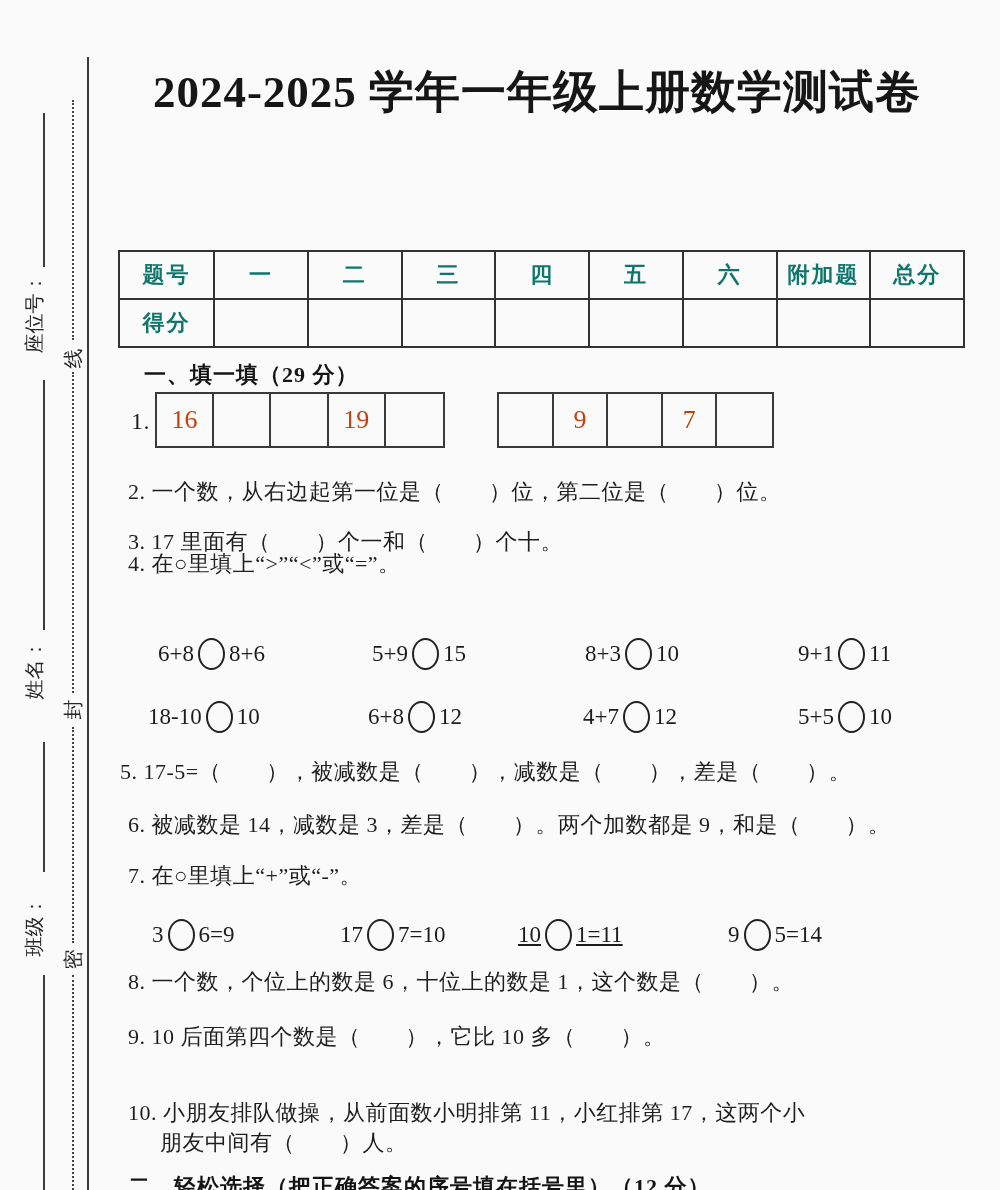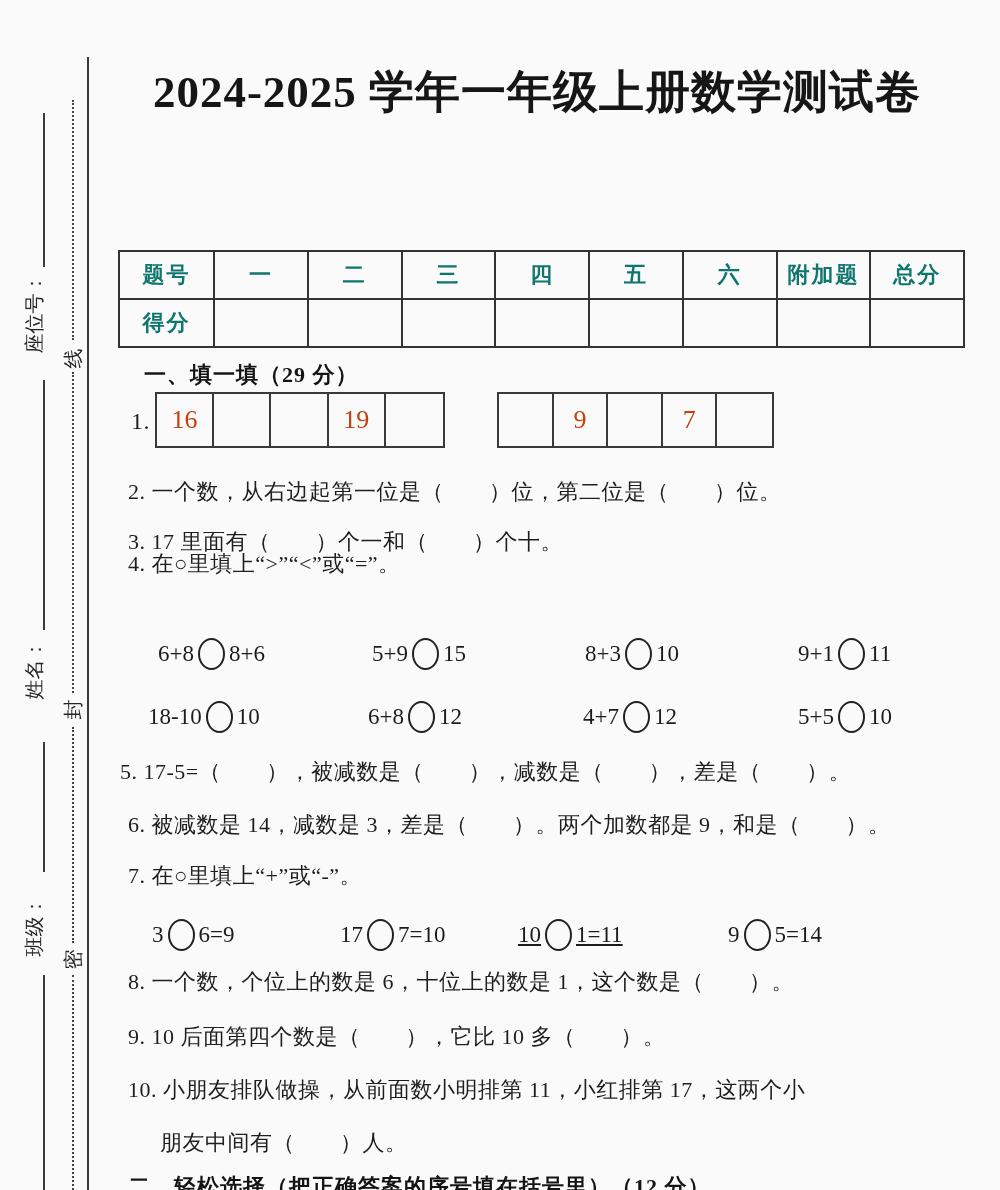--- a/index.html
+++ b/index.html
@@ -145,18 +145,18 @@
 
   <div>
     <span class="cmpitem" style="left:152px; top:919px;"><span>3</span><span class="bigcircle"></span><span>6=9</span></span>
     <span class="cmpitem" style="left:340px; top:919px;"><span>17</span><span class="bigcircle"></span><span>7=10</span></span>
     <span class="cmpitem" style="left:518px; top:919px;text-decoration:underline;"><span>10</span><span class="bigcircle"></span><span>1=11</span></span>
     <span class="cmpitem" style="left:728px; top:919px;"><span>9</span><span class="bigcircle"></span><span>5=14</span></span>
   </div>
 
   <div class="q" style="left:128px; top:967px;">8. 一个数，个位上的数是 6，十位上的数是 1，这个数是（　　）。</div>
   <div class="q" style="left:128px; top:1022px;">9. 10 后面第四个数是（　　），它比 10 多（　　）。</div>
-  <div class="q" style="left:128px; top:1075px;font-family:Liberation Serif, serif;">10. 小朋友排队做操，从前面数小明排第 11，小红排第 17，这两个小</div>
+  <div class="q" style="left:128px; top:1098px;font-family:Liberation Serif, serif;">10. 小朋友排队做操，从前面数小明排第 11，小红排第 17，这两个小</div>
   <div class="q" style="left:160px; top:1128px;">朋友中间有（　　）人。</div>
 
   <div class="sec-head" style="left:128px; top:1172px;">二、轻松选择（把正确答案的序号填在括号里）（12 分）</div>
 
 </div>
 
 </body></html>

